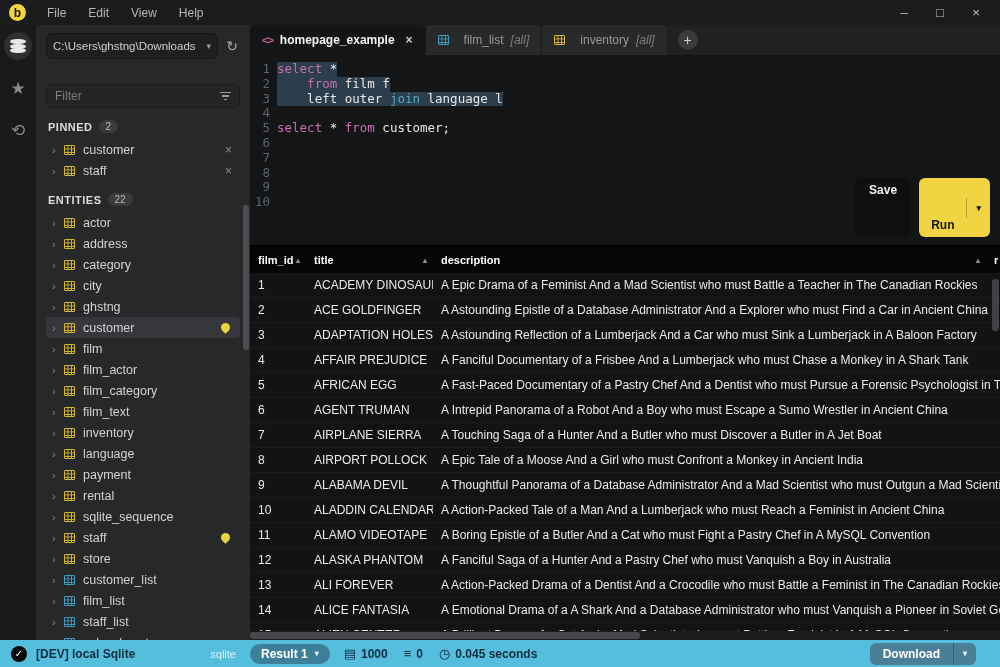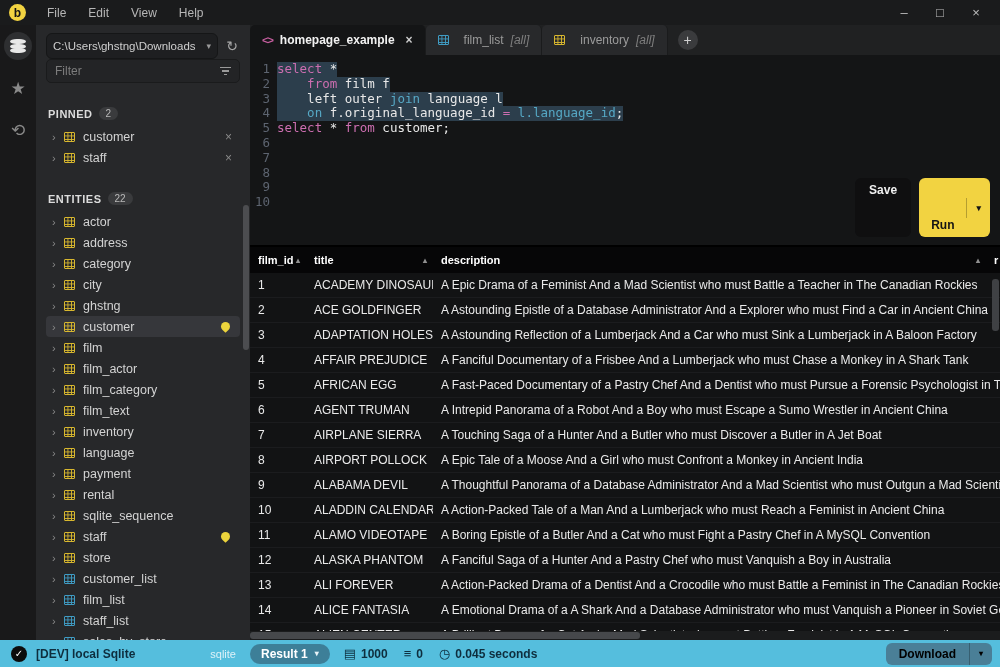--- a/index.html
+++ b/index.html
@@ -24,27 +24,27 @@
   .db-icon { width:16px; height:14px; position:relative; }
   .db-icon span { position:absolute; left:0; width:16px; height:5px; background:#e8e8e8; border-radius:50%/60%; }
   .db-icon span:nth-child(1){top:0;} .db-icon span:nth-child(2){top:4.5px;} .db-icon span:nth-child(3){top:9px;}
 
   .sidebar { width:214px; background:#27282a; flex:0 0 auto; position:relative; padding:8px 10px 0 10px; overflow:hidden; }
   .conn-row { display:flex; align-items:center; gap:6px; }
   .conn-select { flex:1; height:26px; background:#1e1f21; border:1px solid #151617; border-radius:6px; color:#cfcfcf; font-size:11.5px; display:flex; align-items:center; padding:0 6px; white-space:nowrap; overflow:hidden; }
   .conn-select .val { overflow:hidden; text-overflow:clip; white-space:nowrap; flex:1; }
   .caret { font-size:9px; color:#9a9a9a; margin-left:4px; }
   .refresh { color:#a8a8a8; font-size:14px; width:16px; text-align:center; }
-  .filter-row { margin-top:0; height:24px; background:#232426; border:1px solid #1a1b1c; border-radius:5px; display:flex; align-items:center; padding:0 8px; }
+  .filter-row { margin-top:25px; height:24px; background:#232426; border:1px solid #1a1b1c; border-radius:5px; display:flex; align-items:center; padding:0 8px; }
   .filter-row .ph { color:#7d7d7d; font-size:12px; flex:1; }
   .funnel { display:flex; flex-direction:column; gap:2px; align-items:center; }
   .funnel i { display:block; height:1.5px; background:#9a9a9a; }
   .funnel i:nth-child(1){width:11px;} .funnel i:nth-child(2){width:7px;} .funnel i:nth-child(3){width:3px;}
 
-  .section-hdr { display:flex; align-items:center; gap:6px; margin:24px 0 6px 2px;text-align:center; }
+  .section-hdr { display:flex; align-items:center; gap:6px; margin:12px 0 6px 2px;text-align:center; }
   .section-hdr .t { color:#dcdcdc; font-size:11px; font-weight:bold; letter-spacing:.5px; }
   .badge { background:#3a3b3d; color:#b9b9b9; font-size:10px; border-radius:8px; padding:1px 7px; }
 
   .tree-item { height:21px; display:flex; align-items:center; color:#d3d3d3; font-size:12.5px; padding:0 4px 0 6px; border-radius:4px; position:relative; }
   .tree-item.selected { background:#36373b; }
   .chev { color:#8a8a8a; font-size:11px; width:12px; }
   .grid-ic { width:11px; height:10px; margin-right:8px; flex:0 0 auto;
     border:1px solid #d8b72e;
     background-image:linear-gradient(#d8b72e 1px, transparent 1px),linear-gradient(90deg,#d8b72e 1px, transparent 1px);
     background-size:3.5px 3.5px; background-position:-1px -1px; border-radius:1px; }
@@ -94,21 +94,21 @@
   .statusbar { height:27px; background:#55bedd; flex:0 0 auto; display:flex; align-items:center; color:#0e2e3e; font-size:12px; }
   .sb-left { width:250px; display:flex; align-items:center; flex:0 0 auto; }
   .check { width:16px; height:16px; border-radius:50%; background:#0c0c0c; color:#fff; font-size:10px; display:flex; align-items:center; justify-content:center; margin:0 9px 0 11px; }
   .sb-conn { font-weight:bold; }
   .sb-dialect { margin-left:auto; margin-right:14px; color:rgba(255,255,255,.8); font-size:11px; }
   .pill { background:#3d7f98; color:#fff; border-radius:13px; padding:3px 11px; display:flex; align-items:center; gap:7px; font-weight:bold; margin-right:14px; }
   .pill .caret { color:#e8f4f8; font-size:8px; margin:0; }
   .stat { display:flex; align-items:center; gap:5px; margin-right:16px; font-weight:bold; }
   .stat .ic { font-size:13px; font-weight:normal; }
   .sb-spacer { flex:1; }
-  .btn-download { display:flex; margin-right:8px; border-radius:6px; overflow:hidden; color:#000000; font-weight:bold; }
+  .btn-download { display:flex; margin-right:24px; border-radius:6px; overflow:hidden; color:#ffffff; font-weight:bold; }
   .btn-download .lab { background:#4a7f97; padding:4px 13px; }
   .btn-download .dd { background:#4a7f97; border-left:1px solid rgba(0,0,0,.25); padding:4px 9px; font-size:8px; display:flex; align-items:center; }
 </style>
 </head>
 <body>
 
 <div class="app">
 
   <div class="menubar">
     <div class="logo">b</div>
@@ -321,21 +321,20 @@
             <div class="code-line">
               <span class="gutter">2</span>
               <span class="ltext sel"><span class="tk-pl">    </span><span class="tk-kw">from</span><span class="tk-pl"> film f</span></span>
             </div>
             <div class="code-line">
               <span class="gutter">3</span>
               <span class="ltext sel"><span class="tk-pl">    left outer </span><span class="tk-kw2">join</span><span class="tk-pl"> language l</span></span>
             </div>
             <div class="code-line">
               <span class="gutter">4</span>
-              <span class="ltext sel"><span class="tk-pl">    </span><span class="tk-kw2">on</span><span class="tk-pl"> f.original_language_id </span><span class="tk-kw">=</span><span class="tk-pl"> </span><span class="tk-kw2">l.language_id</span><span class="tk-pl">;</span></span>
             </div>
             <div class="code-line">
               <span class="gutter">5</span>
               <span class="ltext"><span class="tk-kw">select</span><span class="tk-pl"> * </span><span class="tk-kw">from</span><span class="tk-pl"> customer;</span></span>
             </div>
             <div class="code-line">
               <span class="gutter">6</span>
               <span class="ltext"></span>
             </div>
             <div class="code-line">

